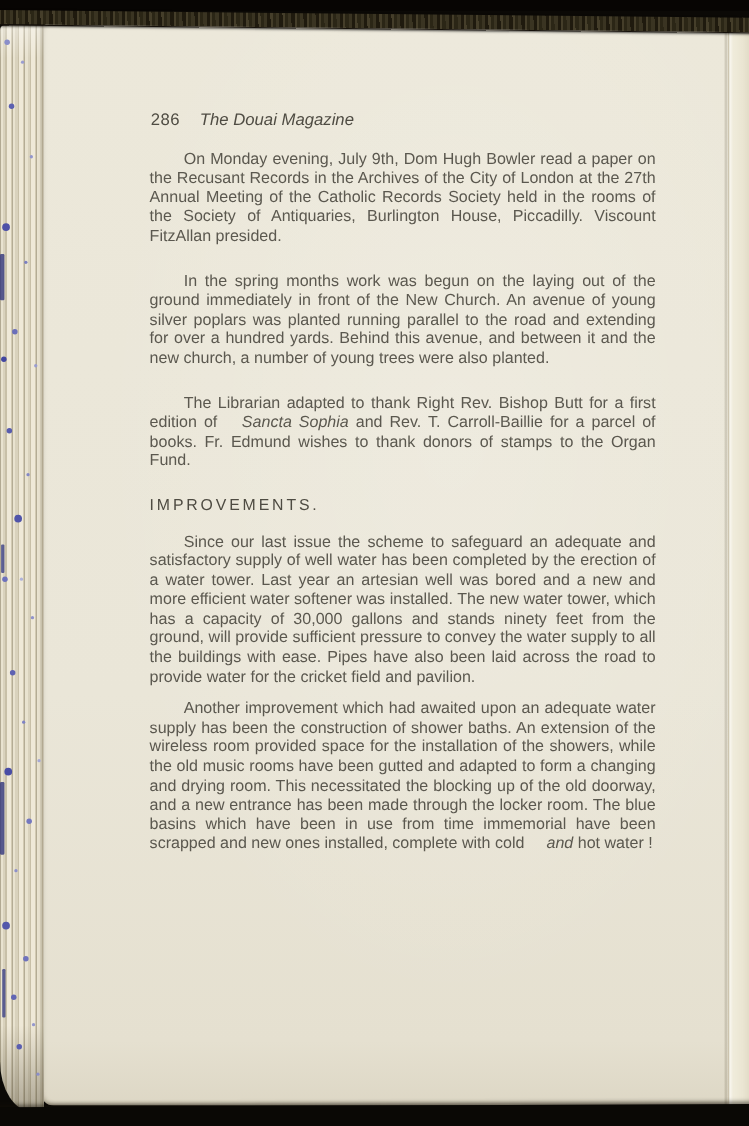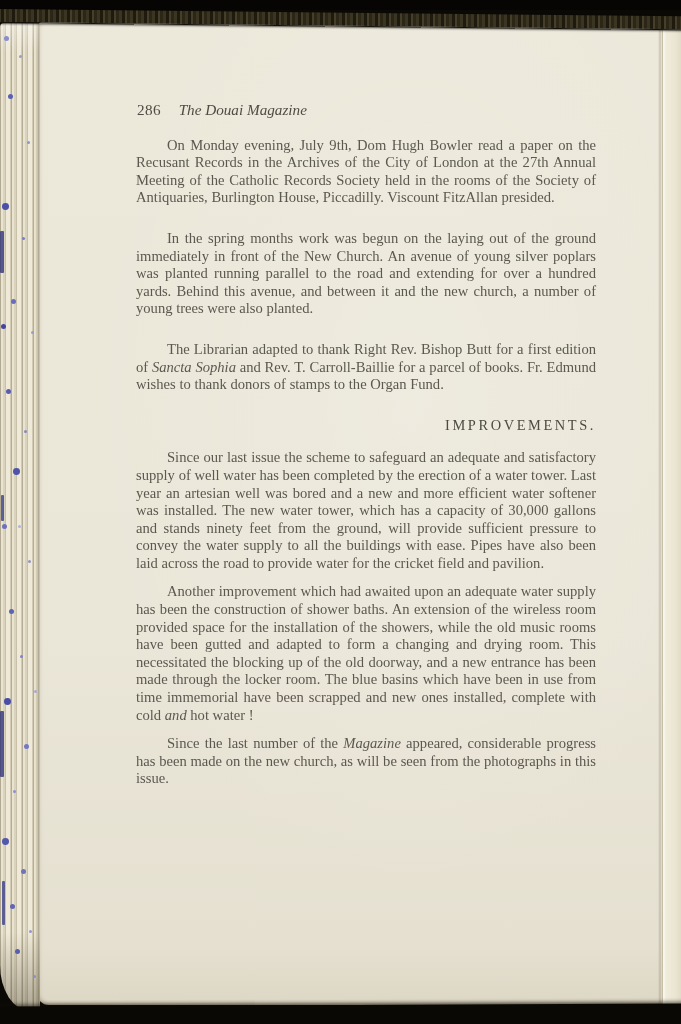--- a/index.html
+++ b/index.html
@@ -1,19 +1,19 @@
 <!DOCTYPE html>
 <html><head>
 <meta charset="utf-8">
 <style>
   html,body{margin:0;padding:0;background:#0b0906;}
   .scan{
     position:relative;width:681px;height:1024px;overflow:hidden;
     background:#0b0906;
-    font-family:Liberation Serif, serif;
+    font-family:Liberation Sans, sans-serif;
   }
   
   .black-top{position:absolute;left:0;top:0;width:100%;height:10px;background:#070503;z-index:4;}
   .cover-band{
     position:absolute;left:-10px;top:9px;width:710px;height:13px;z-index:5;
     background:repeating-linear-gradient(88deg,#1f1a0e 0 3px,#453e2a 3px 5px,#2b2616 5px 8px,#3a3422 8px 11px);
     border-bottom:1px solid #15100a;
     transform:rotate(0.6deg);transform-origin:left center;
     box-shadow:0 1px 2px rgba(0,0,0,.6);
   }
@@ -73,24 +73,24 @@
   .content{
     position:absolute;left:99px;top:80px;width:460px;
     color:#5b584f;font-size:14.6px;line-height:17.6px;text-align:justify;
   }
   .page-header{margin:0 0 17px 1px;color:#4f4c43;}
   .page-number{font-size:15.2px;letter-spacing:.4px;}
   .journal-title{font-style:italic;margin-left:14px;font-size:15.2px;}
   .content p{margin:0 0 23px;text-indent:31px;}
   .content p.tight{margin-bottom:11px;}
   .section-heading{
-    margin:4px 0 15px;text-align:right;font-weight:normal;
+    margin:4px 0 15px;text-align:left;font-weight:normal;
     font-size:14.4px;letter-spacing:2.6px;color:#4e4b42;text-indent:0;
   }
-  .it{font-style:italic;}
+  .it{font-style:italic;margin-left:16px;}
 </style>
 </head>
 <body>
 
 <div class="scan">
 
   <div class="black-top"></div>
   <div class="cover-band"></div>
 
   <div class="page">
@@ -120,23 +120,20 @@
       <h2 class="section-heading">IMPROVEMENTS.</h2>
 
       <p class="tight">
         <span>Since our last issue the scheme to safeguard an adequate and satisfactory supply of well water has been completed by the erection of a water tower. Last year an artesian well was bored and a new and more efficient water softener was installed. The new water tower, which has a capacity of 30,000 gallons and stands ninety feet from the ground, will provide sufficient pressure to convey the water supply to all the buildings with ease. Pipes have also been laid across the road to provide water for the cricket field and pavilion.</span>
       </p>
 
       <p class="tight">
         <span>Another improvement which had awaited upon an adequate water supply has been the construction of shower baths. An extension of the wireless room provided space for the installation of the showers, while the old music rooms have been gutted and adapted to form a changing and drying room. This necessitated the blocking up of the old doorway, and a new entrance has been made through the locker room. The blue basins which have been in use from time immemorial have been scrapped and new ones installed, complete with cold </span><span class="it">and</span><span> hot water !</span>
       </p>
 
-      <p class="tight">
-        <span>Since the last number of the </span><span class="it">Magazine</span><span> appeared, considerable progress has been made on the new church, as will be seen from the photographs in this issue.</span>
-      </p>
 
     </div>
   </div>
 
   <div class="page-stack">
     <div class="ink-speckles"></div>
     <div class="binding-mark bm1"></div>
     <div class="binding-mark bm2"></div>
     <div class="binding-mark bm3"></div>
     <div class="binding-mark bm4"></div>

